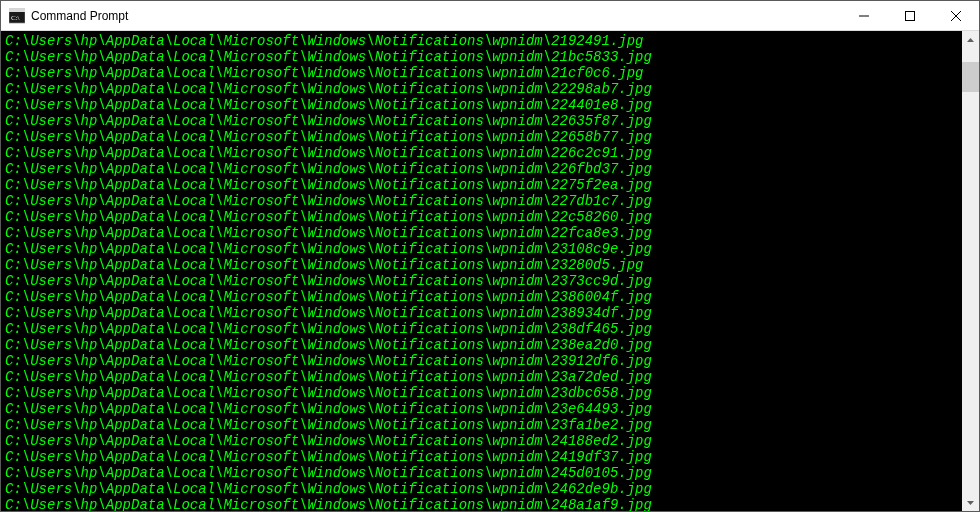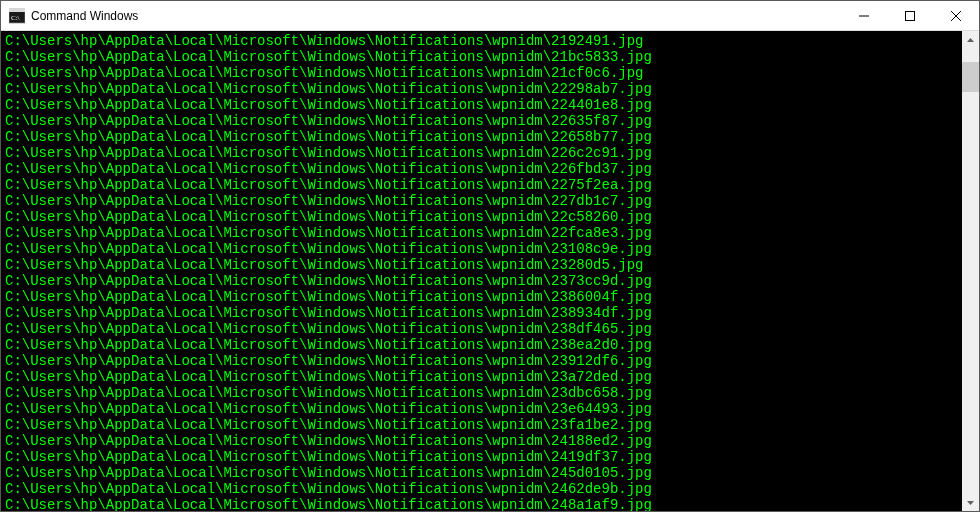--- a/index.html
+++ b/index.html
@@ -58,21 +58,21 @@
   .console-output {
     flex: 1;
     padding: 2px 4px 0 4px;
     font-family: Consolas, 'Courier New', monospace;
     font-size: 14px;
     line-height: 16px;
     color: #00ff00;
     white-space: pre;
     overflow: hidden;
   }
-  .console-line { height: 16px; }
+  .console-line { height: 16px; font-style: italic; }
   .scrollbar {
     width: 17px;
     background: #f0f0f0;
     position: relative;
     display: flex;
     flex-direction: column;
   }
   .scroll-arrow {
     height: 17px;
     background: #f0f0f0;
@@ -101,21 +101,21 @@
 
 <div class="window">
   <div class="titlebar">
     <div class="titlebar-icon">
       <svg width="16" height="16" viewBox="0 0 16 16">
         <rect x="0" y="1" width="16" height="14" fill="#1a1a1a" stroke="#888" stroke-width="0.7"></rect>
         <rect x="0" y="1" width="16" height="3" fill="#d8d8d8"></rect>
         <text x="2" y="12" font-size="7" fill="#eee" font-family="Consolas">C:\</text>
       </svg>
     </div>
-    <div class="titlebar-title">Command Windows</div>
+    <div class="titlebar-title">Command Prompt</div>
     <div class="win-controls">
       <div class="win-btn">
         <svg width="10" height="10" viewBox="0 0 10 10">
             <line x1="0" y1="5" x2="10" y2="5" stroke="#000" stroke-width="1"></line>
           </svg>
       </div>
       <div class="win-btn">
         <svg width="10" height="10" viewBox="0 0 10 10">
             <rect x="0.5" y="0.5" width="9" height="9" fill="none" stroke="#000" stroke-width="1"></rect>
           </svg>

